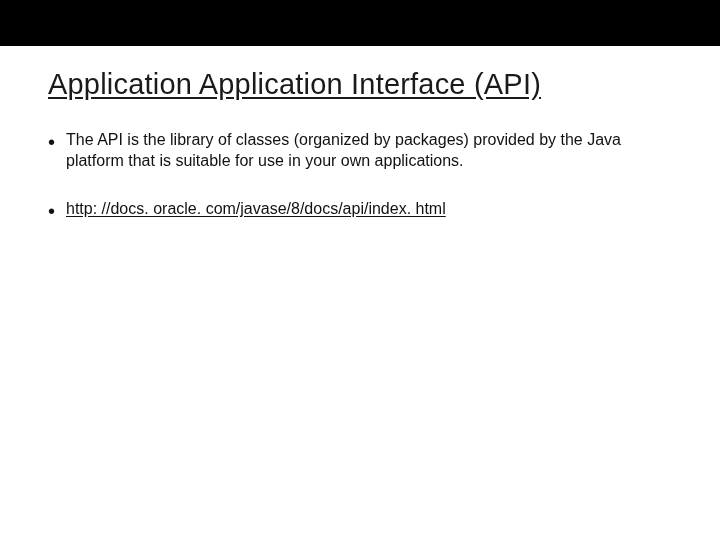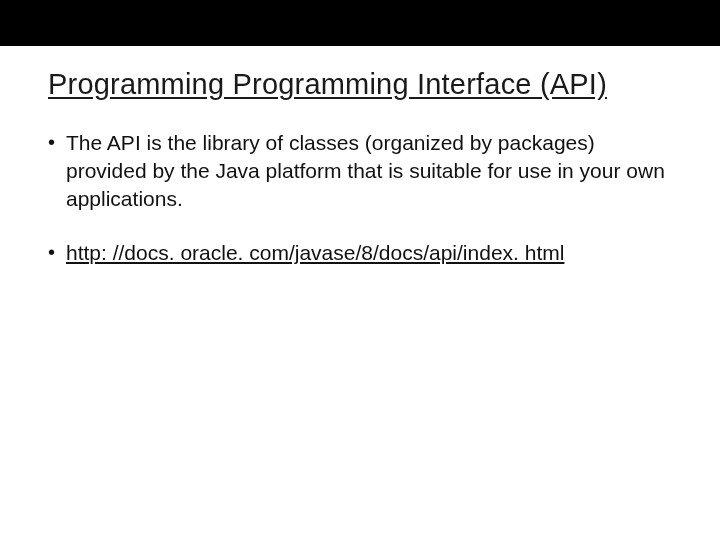--- a/index.html
+++ b/index.html
@@ -27,21 +27,21 @@
       letter-spacing: 0.2px;
       margin-bottom: 28px;
     }
     .bullet-list {
       list-style: none;
       padding: 0;
     }
     .bullet-item {
       position: relative;
       padding-left: 18px;
-      font-size: 21px;
+      font-size: 16px;
       line-height: 1.34;
       color: #111;
       margin-bottom: 26px;
     }
     .bullet-item::before {
       content: "•";
       position: absolute;
       left: 0;
       top: 0;
       font-size: 20px;
@@ -51,21 +51,21 @@
       text-decoration: underline;
       text-underline-offset: 2px;
     }
   </style>
 </head>
 <body>
 
 <div class="topbar"></div>
 
 <div class="content">
-  <h1 class="title">Programming Programming Interface (API)</h1>
+  <h1 class="title">Application Application Interface (API)</h1>
 
   <ul class="bullet-list">
     <li class="bullet-item">
       <span>The API is the library of classes (organized by packages) provided by the Java platform that is suitable for use in your own applications.</span>
     </li>
     <li class="bullet-item">
       <span class="link-underline">http: //docs. oracle. com/javase/8/docs/api/index. html</span>
     </li>
   </ul>
 </div>

